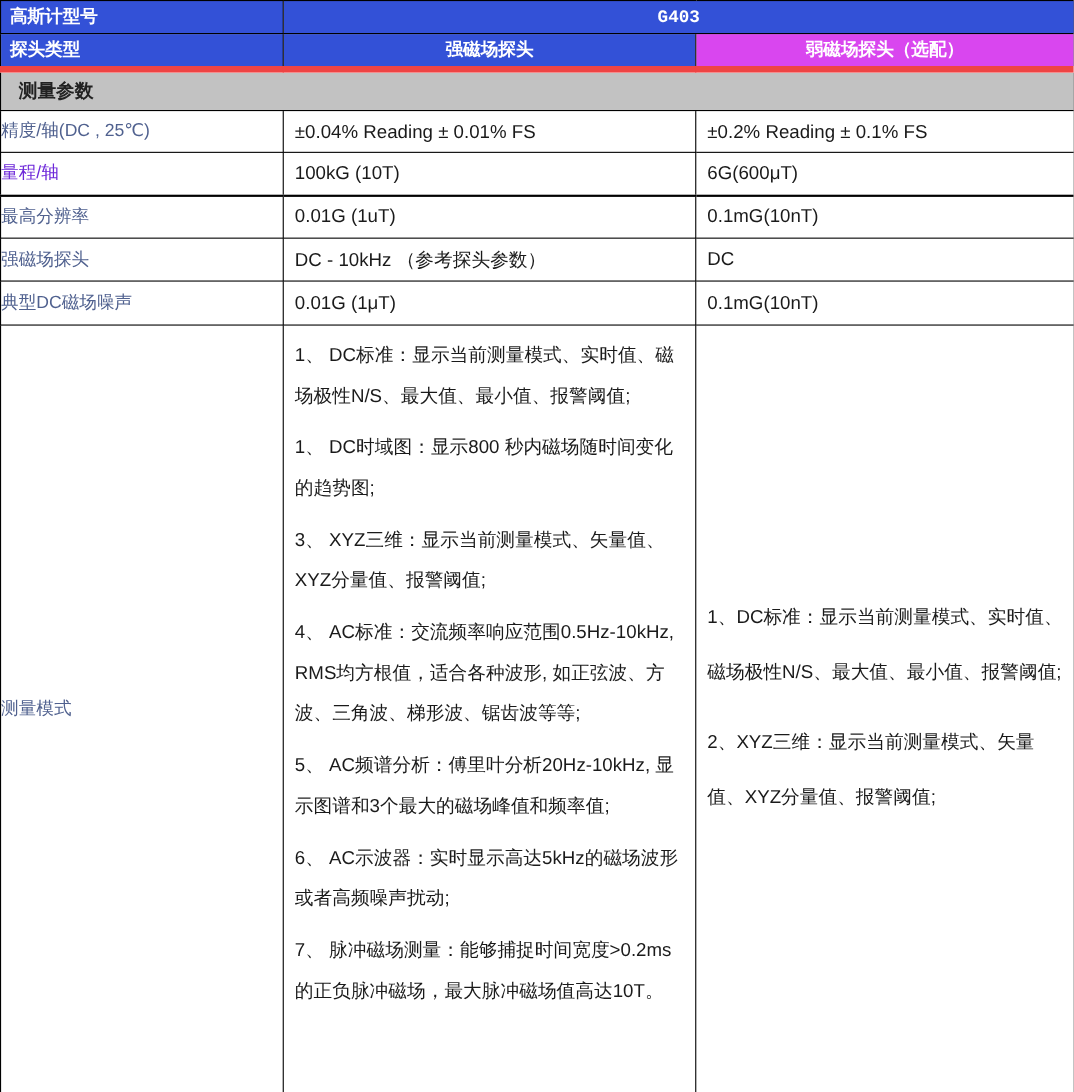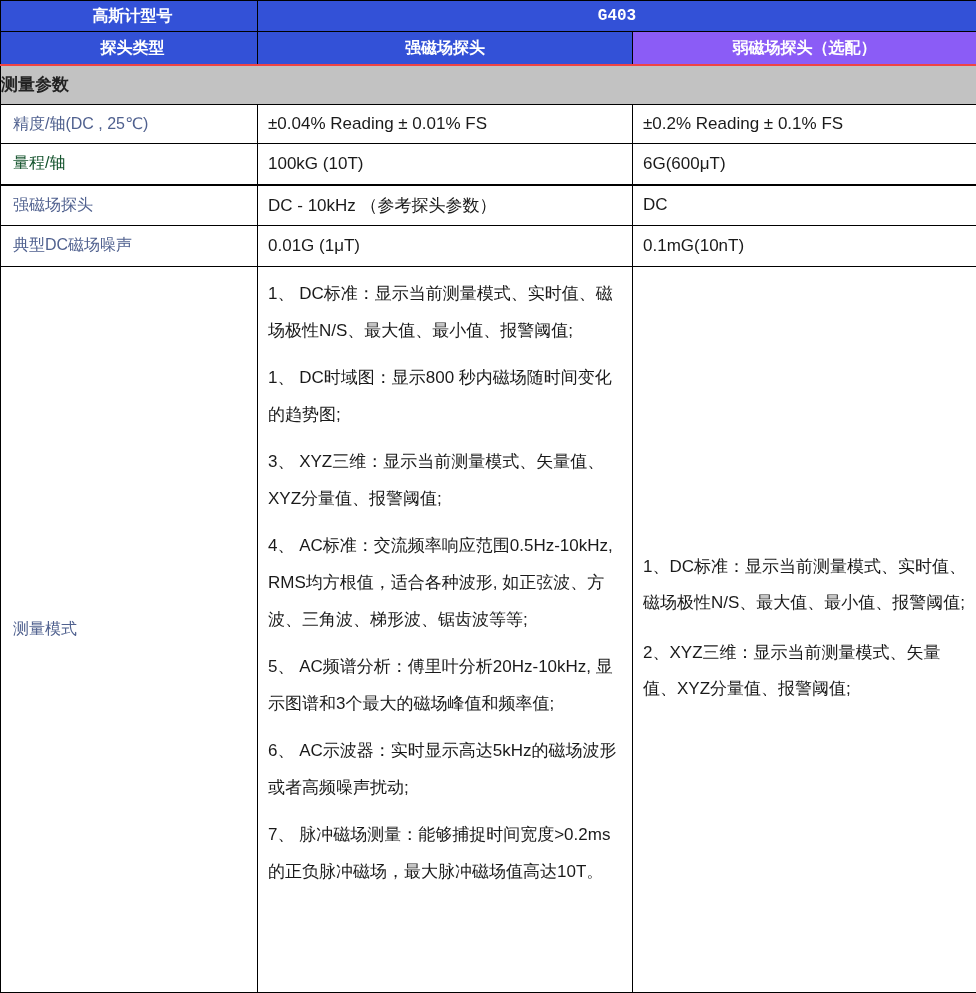--- a/index.html
+++ b/index.html
@@ -10,48 +10,48 @@
   .spec-table td{
     border:1px solid #000;overflow:hidden;box-sizing:border-box;
     font-size:17px;color:#1a1a1a;
   }
   
   tr.blue td{
     color:#ffffff;font-weight:bold;font-size:16px;
   }
   tr.r1{height:30px;}
   tr.r2{height:32px;margin-top:36px;}
-  td.hlabel{padding-left:8px;text-align:center;}
+  td.hlabel{padding-left:8px;text-align:left;}
   td.hcenter{text-align:center;font-family:Liberation Mono, monospace;}
   
   tr.section-row{height:38px;}
   tr.section-row td{
-    font-weight:bold;color:#222;font-size:17px;padding-left:0;
-    border-top:2px solid #ef4444;
+    font-weight:bold;color:#222;font-size:17px;padding-left:16px;
+    border-top:6px solid #ef4444;
   }
   
   tr.prow{height:39px;}
   tr.prow-acc{height:38px;}
   tr.prow-noise{height:40px;}
-  td.plabel{padding-left:12px;font-size:16px;}
+  td.plabel{padding-left:0;font-size:16px;}
   td.pval{padding-left:10px;}
   tr.row-range td{border-bottom:2px solid #000;}
   
   tr.modes-row{height:698px;}
   td.modes-strong{
     vertical-align:top;padding:2px 10px 0 10px;
   }
   td.modes-strong p{
     margin:6px 0 10px 0;line-height:37px;font-size:17px;
   }
   td.modes-weak{
     vertical-align:middle;padding:0 10px;
   }
   td.modes-weak p{
-    margin:10px 0 14px 0;line-height:36px;font-size:17px;
+    margin:10px 0 14px 0;line-height:50px;font-size:17px;
   }
 </style>
 </head>
 <body>
 
 <table class="spec-table">
   <colgroup>
     <col style="width:257px">
     <col style="width:375px">
     <col style="width:344px">
@@ -59,36 +59,41 @@
 
   <tbody>
       <tr class="blue r1" style="background:#3351d7">
     <td class="hlabel" style="background:#3351d7">高斯计型号</td>
     <td class="hcenter" colspan="2" style="background:#3351d7">G403</td>
   </tr>
 
   <tr class="blue r2">
     <td class="hlabel" style="background:#3351d7">探头类型</td>
     <td class="hcenter" style="background:#3351d7">强磁场探头</td>
-    <td class="hcenter" style="background:#8b5cf6">弱磁场探头（选配）</td>
+    <td class="hcenter" style="background:#d946ef">弱磁场探头（选配）</td>
   </tr>
 
   <tr class="section-row">
     <td colspan="3" style="background:#c2c2c2">测量参数</td>
   </tr>
 
   <tr class="prow prow-acc">
     <td class="plabel" style="color:#50618f">精度/轴(DC , 25℃)</td>
     <td class="pval">±0.04% Reading ± 0.01% FS</td>
     <td class="pval">±0.2% Reading ± 0.1% FS</td>
   </tr>
   <tr class="prow row-range">
-    <td class="plabel" style="color:#14532d">量程/轴</td>
+    <td class="plabel" style="color:#6d28d9">量程/轴</td>
     <td class="pval">100kG (10T)</td>
     <td class="pval">6G(600μT)</td>
+  </tr>
+  <tr class="prow">
+    <td class="plabel" style="color:#50618f">最高分辨率</td>
+    <td class="pval">0.01G (1uT)</td>
+    <td class="pval">0.1mG(10nT)</td>
   </tr>
   <tr class="prow">
     <td class="plabel" style="color:#50618f">强磁场探头</td>
     <td class="pval">DC - 10kHz （参考探头参数）</td>
     <td class="pval">DC</td>
   </tr>
   <tr class="prow prow-noise">
     <td class="plabel" style="color:#50618f">典型DC磁场噪声</td>
     <td class="pval">0.01G (1μT)</td>
     <td class="pval">0.1mG(10nT)</td>

